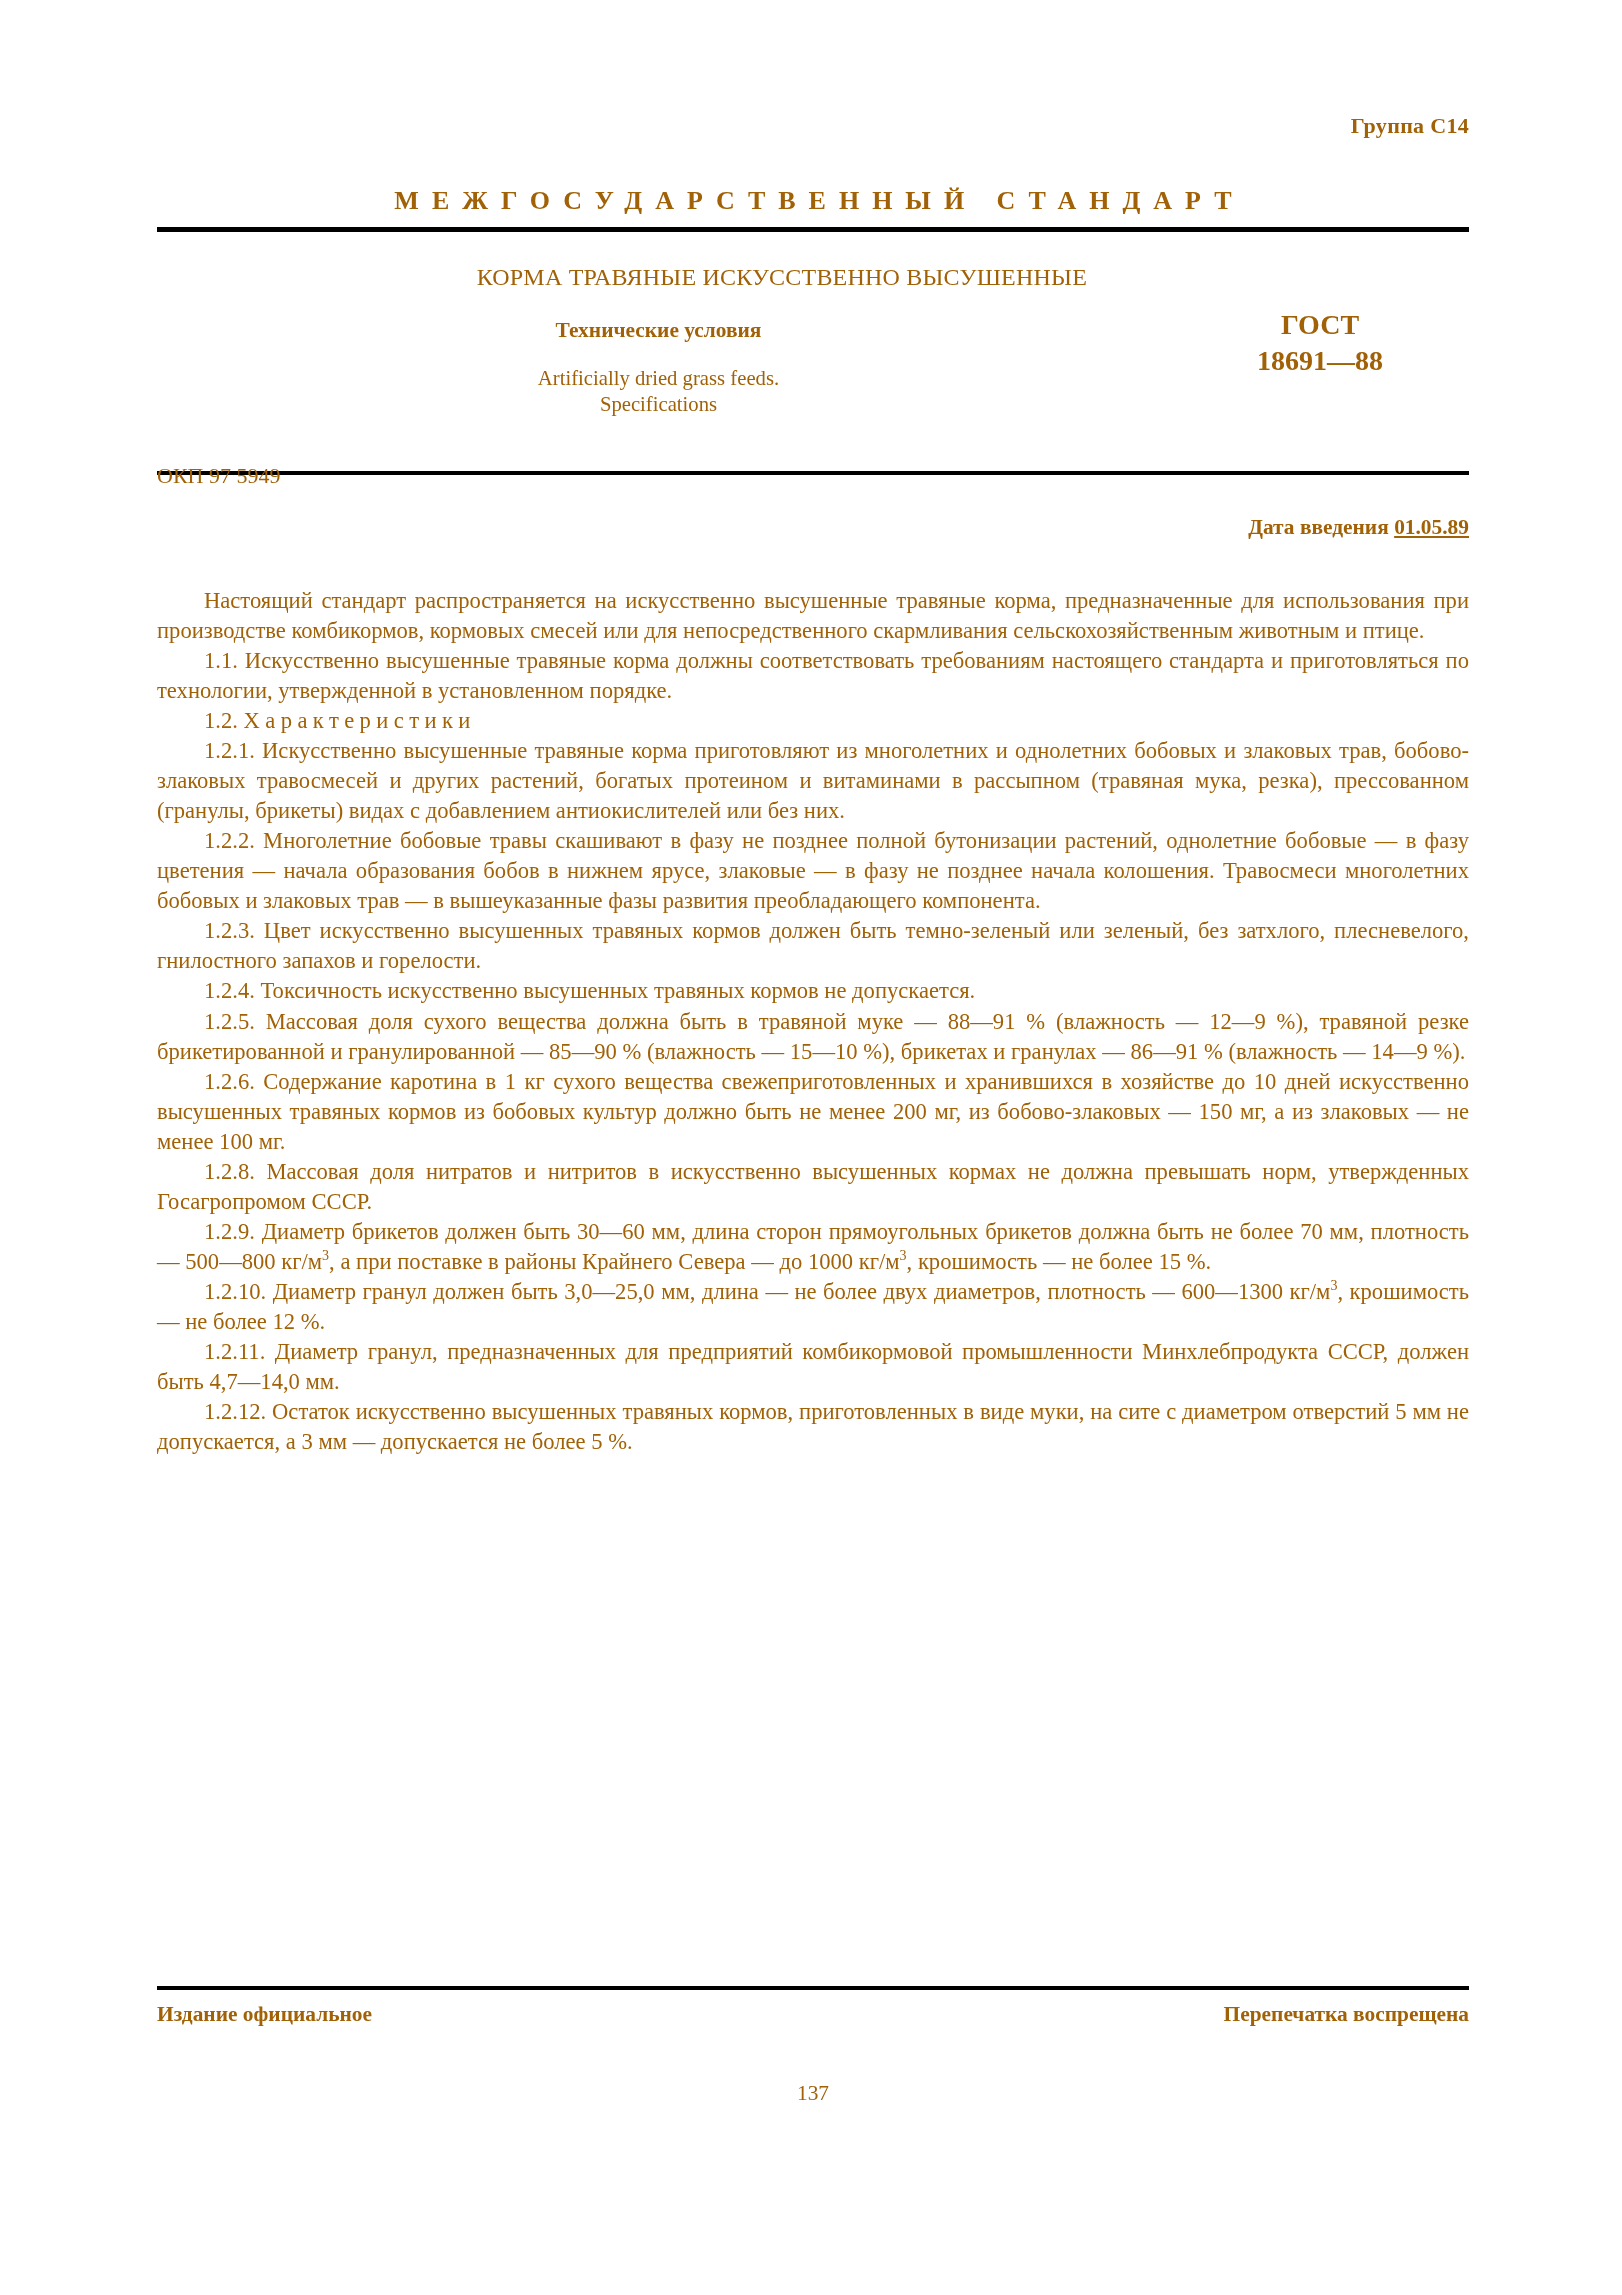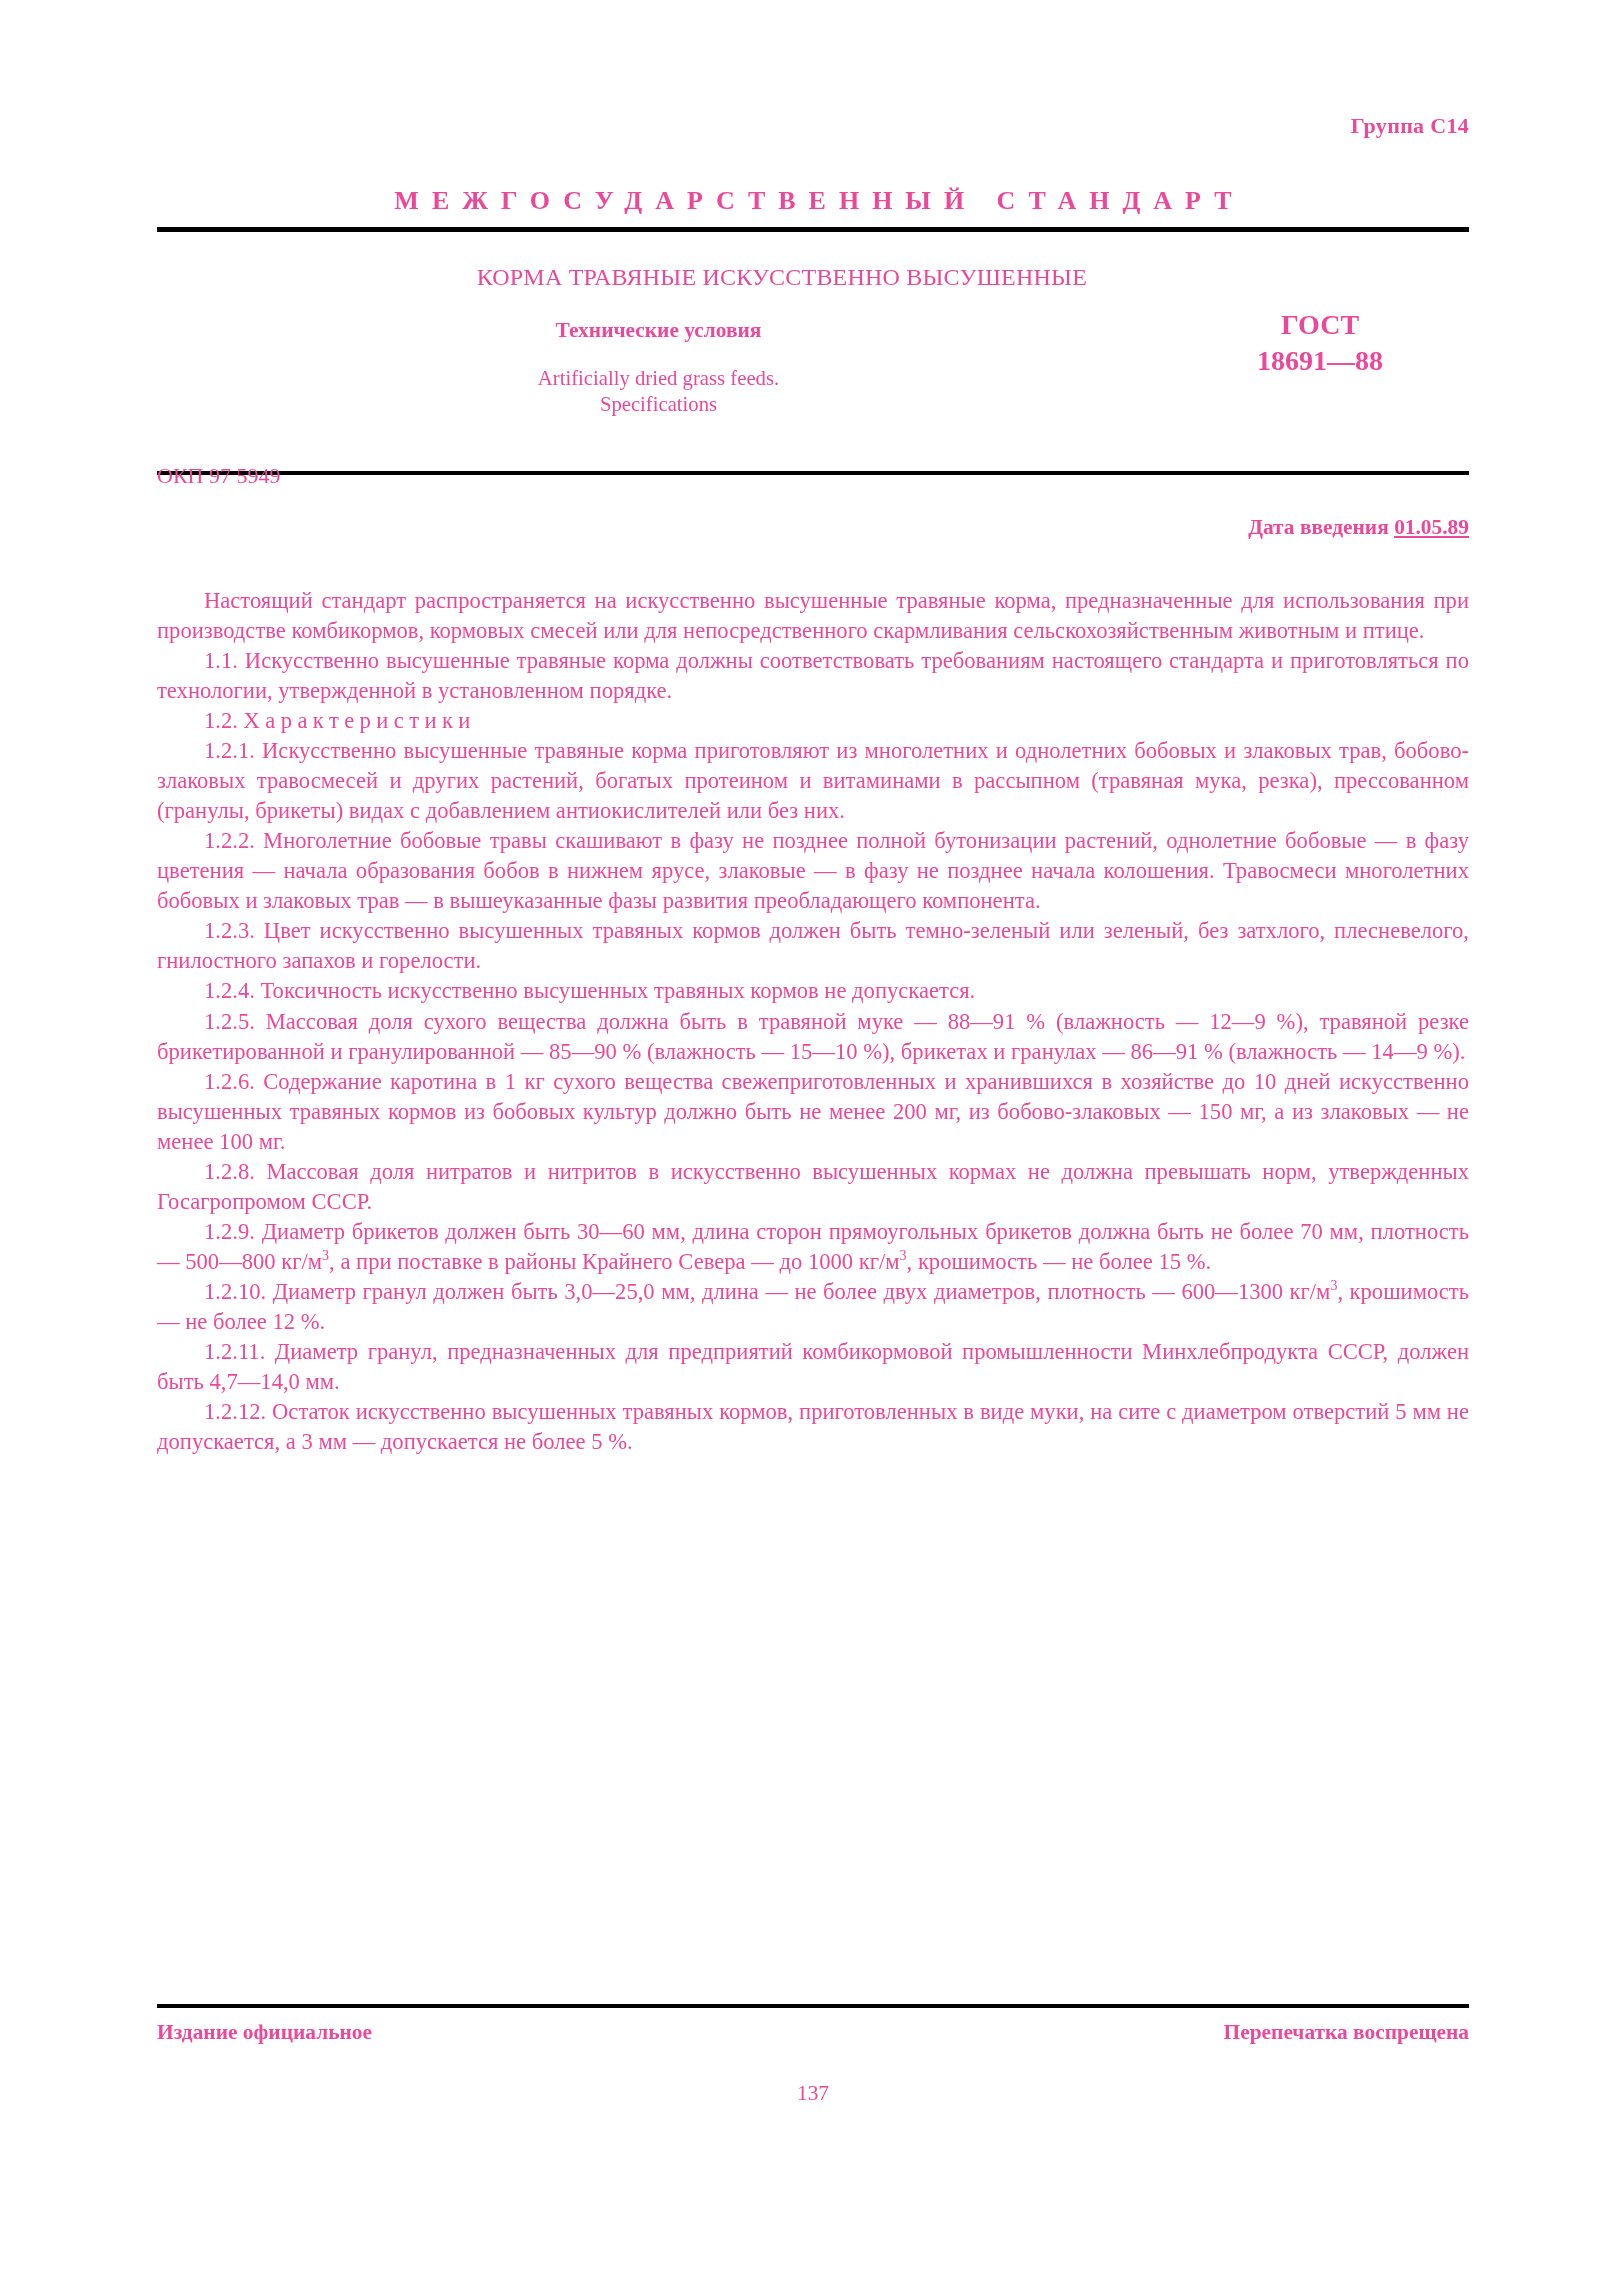--- a/index.html
+++ b/index.html
@@ -7,21 +7,21 @@
     margin: 0;
     padding: 0;
     background: #ffffff;
   }
   .page {
     position: relative;
     width: 1622px;
     height: 2295px;
     background: #ffffff;
     font-family: "Liberation Serif", "DejaVu Serif", serif;
-    color: #ec4899;
+    color: #a16207;
     box-sizing: border-box;
     overflow: hidden;
   }
   .content {
     position: absolute;
     left: 157px;
     top: 0;
     width: 1312px;
   }
 
@@ -149,21 +149,20 @@
     vertical-align: super;
     line-height: 0;
   }
 
   
   .footer-wrap {
     position: absolute;
     left: 157px;
     top: 1986px;
     width: 1312px;
-    margin-top: 18px;
   }
   .footer-row {
     display: flex;
     justify-content: space-between;
     margin-top: 12.2px;
     font-weight: bold;
     font-size: 21.4px;
   }
   .page-num {
     position: absolute;

